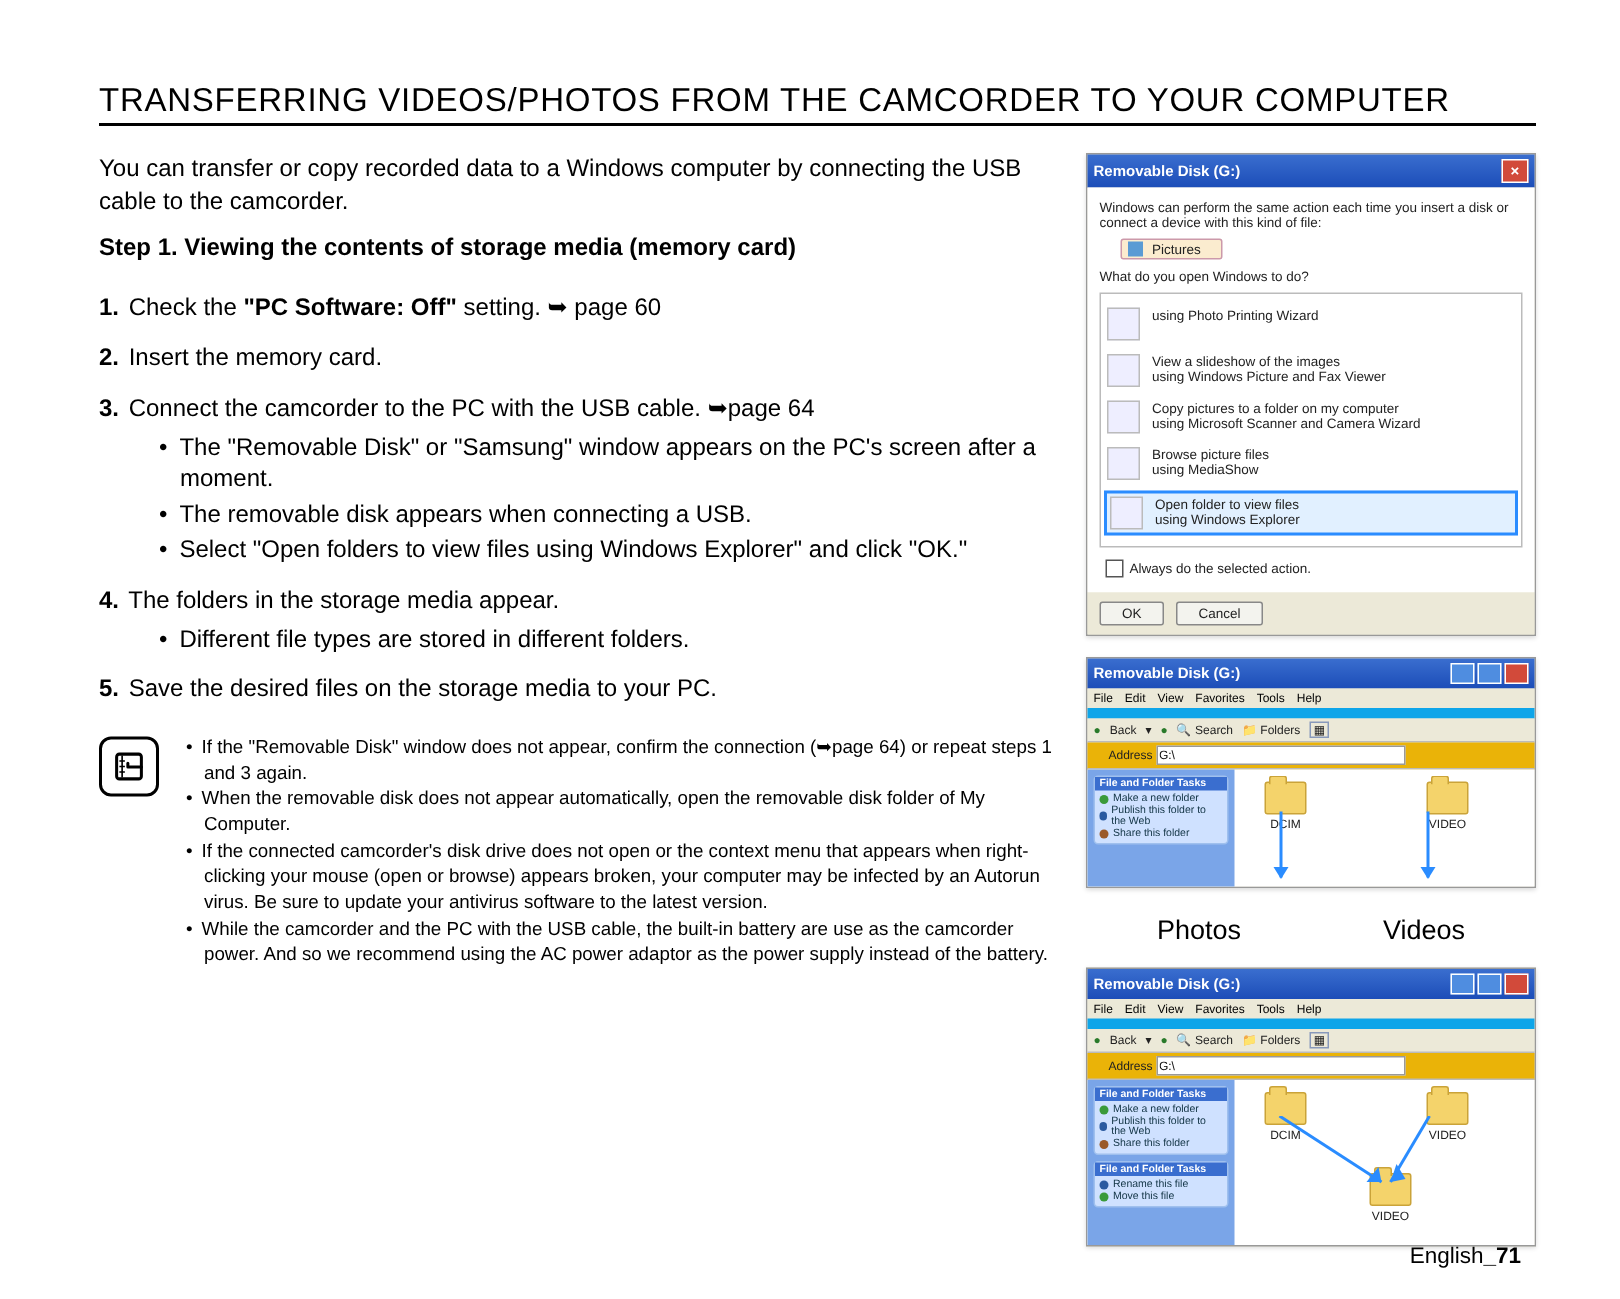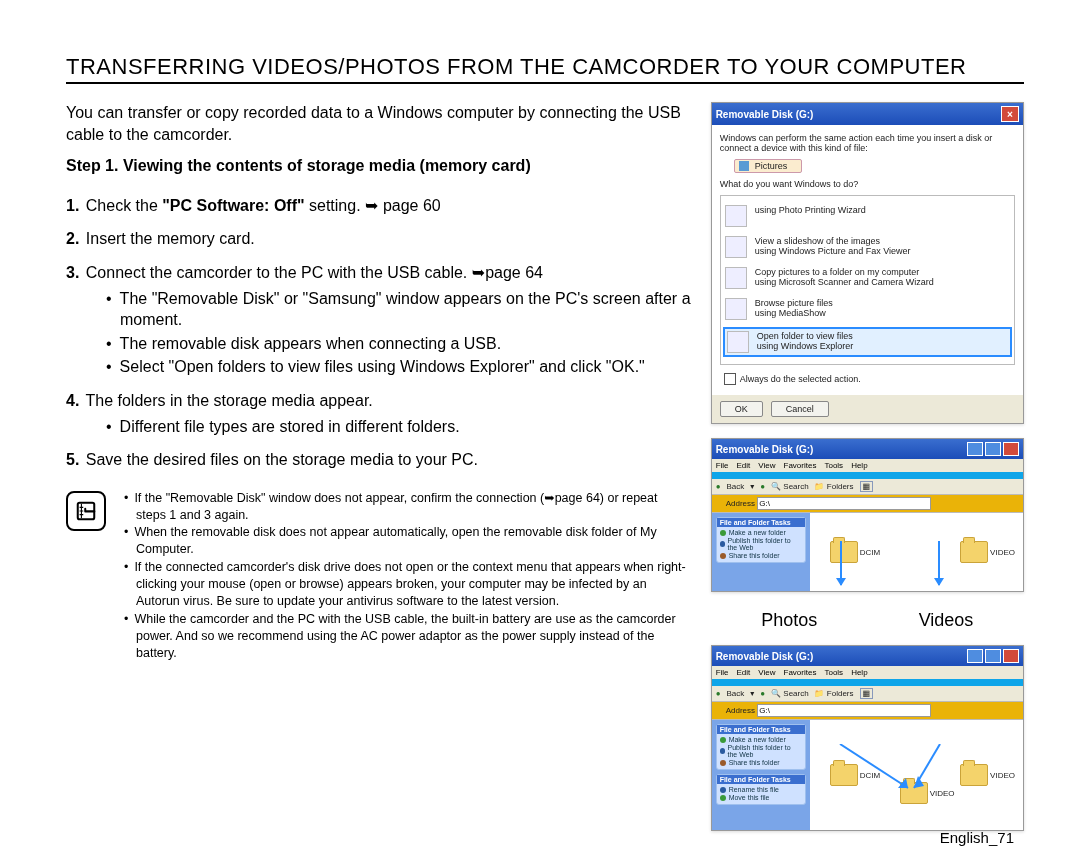--- a/index.html
+++ b/index.html
@@ -17,21 +17,21 @@
   ul.sub>li{padding-left:34px;text-indent:-14px;margin:2px 0}
   ul.sub>li::before{content:"•";margin-right:8px}
   .bold{font-weight:bold}
   .notebox{display:flex;gap:16px;margin-top:18px;font-size:12.5px;line-height:1.35}
   .noteicon{flex:0 0 36px;height:36px;border:2px solid #000;border-radius:8px;display:flex;align-items:center;justify-content:center;margin-top:2px}
   .noteicon svg{width:22px;height:22px}
   ul.notes{list-style:none;margin:0;padding:0}
   ul.notes>li{padding-left:14px;text-indent:-12px;margin:1px 0}
   ul.notes>li::before{content:"•";margin-right:6px}
   .footer{position:absolute;bottom:20px;right:66px;font-size:15px}
-  .footer .pg{font-weight:normal}
+  .footer .pg{font-weight:bold}
   .shot{border:1px solid #999;margin-bottom:14px;background:#ece9d8;font-size:9px;color:#222;box-shadow:0 1px 3px rgba(0,0,0,.15)}
   .xp-title{background:linear-gradient(#3a6ecf,#1c4db8);color:#fff;padding:3px 4px;display:flex;justify-content:space-between;align-items:center;font-size:10px;font-weight:bold}
   .xp-title .xbtn{background:#d24a3a;border:1px solid #fff;width:16px;height:14px;display:flex;align-items:center;justify-content:center;font-weight:bold;font-size:10px}
   .dlg-body{background:#fff;padding:8px 8px 10px 8px}
   .dlg-line{margin-bottom:6px}
   .pic-chip{display:flex;align-items:center;gap:6px;border:1px solid #c9a;background:#fbeccf;width:58px;padding:1px 4px;border-radius:2px;margin:2px 0 6px 14px}
   .pic-chip .ic{width:10px;height:10px;background:#5a9bd4}
   .opt{display:flex;gap:8px;align-items:flex-start;margin:5px 0;padding:2px}
   .opt .ico{flex:0 0 20px;height:20px;border:1px solid #bbb;background:#eef}
   .opt.hl{border:2px solid #2a8cff;background:#e1f0ff}
@@ -43,21 +43,21 @@
   .explorer .toolbar{background:#ece9d8;padding:2px 4px;font-size:8px;display:flex;gap:6px;align-items:center;border-bottom:1px solid #bbb}
   .explorer .addr{background:#eab308;padding:2px 14px;font-size:8px;border-bottom:1px solid #bbb}
   .explorer .addr input{width:60%;font-size:8px;border:1px solid #999;padding:1px}
   .exp-body{display:flex;height:78px;background:#fff}
   .exp-side{width:90px;background:#7aa5e8;padding:4px}
   .task{background:#cfe1ff;border:1px solid #9fc0ee;border-radius:3px;padding:2px 3px;font-size:7px;color:#134;margin-bottom:4px}
   .task .hdr{color:#fff;background:#3a6ecf;margin:-2px -3px 2px -3px;padding:1px 3px;font-weight:bold}
   .task .it{display:flex;gap:3px;align-items:center;margin:1px 0}
   .task .bullet{width:6px;height:6px;border-radius:3px}
   .exp-main{flex:1;padding:8px;display:flex;gap:50px;position:relative}
-  .fld{display:flex;flex-direction:row;align-items:center;gap:2px;font-size:8px}
+  .fld{display:flex;flex-direction:column;align-items:center;gap:2px;font-size:8px}
   .fld .fic{width:26px;height:20px;background:#f4d36b;border:1px solid #caa339;border-radius:2px;position:relative}
   .fld .fic::before{content:"";position:absolute;top:-5px;left:2px;width:10px;height:5px;background:#f4d36b;border:1px solid #caa339;border-bottom:none;border-radius:2px 2px 0 0}
   .arrow{position:absolute;width:2px;background:#2a8cff}
   .arrow .ah{position:absolute;bottom:-1px;left:-4px;width:0;height:0;border-left:5px solid transparent;border-right:5px solid transparent;border-top:8px solid #2a8cff}
   .labels{display:flex;justify-content:space-around;font-size:18px;padding:4px 0 14px 0}
   .exp-body.h110{height:110px}
   .exp-main .diag{position:absolute}
   .minibtns{display:flex;gap:2px}
   .minibtn{width:14px;height:12px;background:#4f8de0;border:1px solid #fff}
   .minibtn.close{background:#d24a3a}
@@ -107,21 +107,21 @@
         <div class="xp-title">
           <span>Removable Disk (G:)</span>
           <span class="xbtn">×</span>
         </div>
         <div class="dlg-body">
           <div class="dlg-line">Windows can perform the same action each time you insert a disk or connect a device with this kind of file:</div>
           <div class="pic-chip">
               <span class="ic"></span>
               <span>Pictures</span>
             </div>
-          <div class="dlg-line">What do you want Windows to do?</div>
+          <div class="dlg-line">What do you open Windows to do?</div>
           <div style="border:1px solid #bbb;padding:2px;background:#fff" id="optlist">
               <div class="opt">
                 <div class="ico"></div>
                 <div style="white-space:pre-line">using Photo Printing Wizard</div>
               </div>
               <div class="opt">
                 <div class="ico"></div>
                 <div style="white-space:pre-line">View a slideshow of the images
 using Windows Picture and Fax Viewer</div>
               </div>

